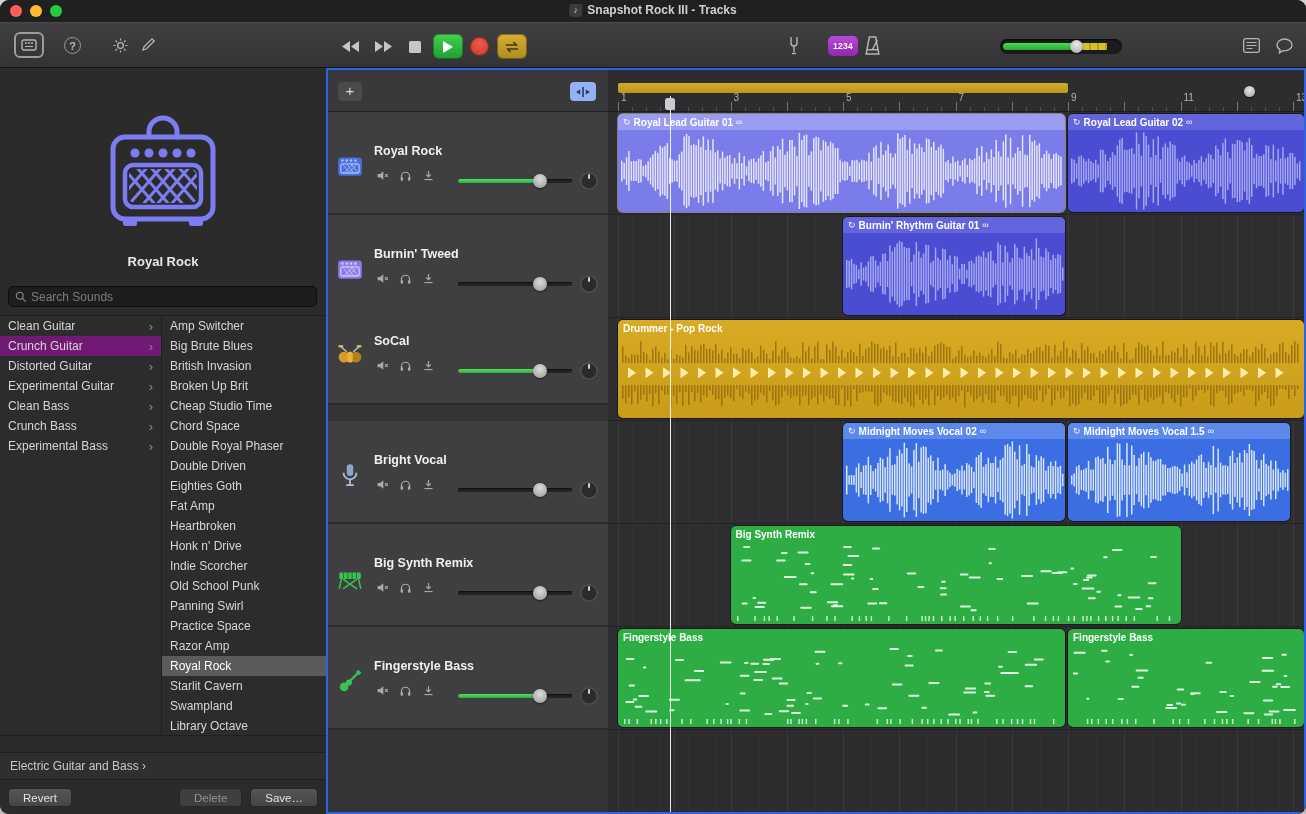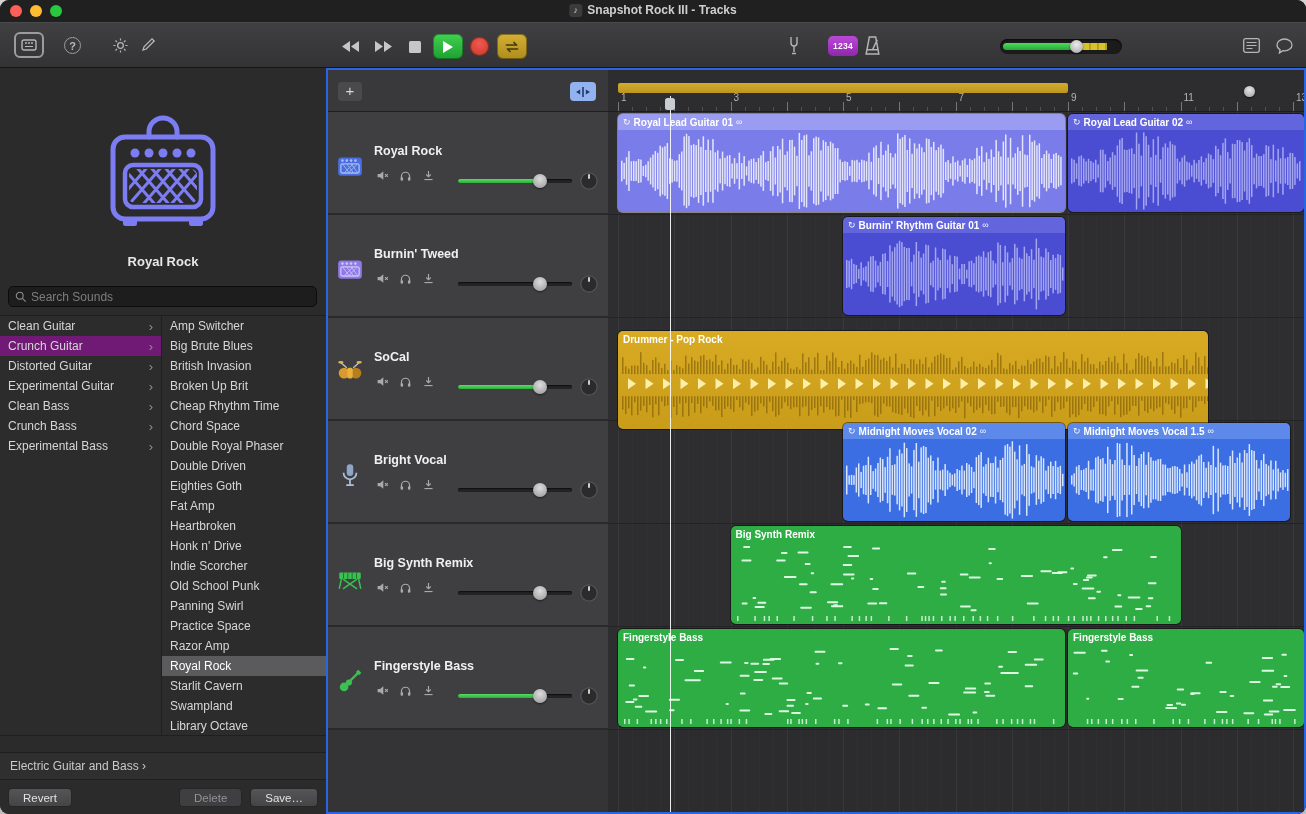--- a/index.html
+++ b/index.html
@@ -292,21 +292,21 @@
           <div class="lrowi">
        <span>Big Brute Blues</span>
      </div>
           <div class="lrowi">
        <span>British Invasion</span>
      </div>
           <div class="lrowi">
        <span>Broken Up Brit</span>
      </div>
           <div class="lrowi">
-       <span>Cheap Rhythm Time</span>
+       <span>Cheap Studio Time</span>
      </div>
           <div class="lrowi">
        <span>Chord Space</span>
      </div>
           <div class="lrowi">
        <span>Double Royal Phaser</span>
      </div>
           <div class="lrowi">
        <span>Double Driven</span>
      </div>
@@ -453,21 +453,21 @@
     </div>
     <div class="tslider">
       <div class="tsl-track"></div>
 
       <div class="tsl-knob" style="left:75px"></div>
     </div>
     <div class="tpan">
               <i></i>
             </div>
   </div>
-          <div class="trow" style="top:248px">
+          <div class="trow" style="top:232px">
     <div class="ticon">
               <svg width="28" height="28" viewBox="0 0 26 26">
                 <path d="M4 4l6 5M22 4l-6 5" stroke="#c8c8c8" stroke-width="1.2"></path>
                 <ellipse cx="4.5" cy="4" rx="2.5" ry="1.2" fill="#d9b75a"></ellipse>
                 <ellipse cx="21.5" cy="4" rx="2.5" ry="1.2" fill="#d9b75a"></ellipse>
                 <circle cx="7.5" cy="14" r="5" fill="#d79a2b"></circle>
                 <circle cx="18.5" cy="14" r="5" fill="#b67e1d"></circle>
                 <rect x="10.5" y="9" width="5" height="10" rx="1.5" fill="#e8b13c"></rect>
               </svg>
             </div>
@@ -1136,21 +1136,21 @@
                 <rect x="204.6" y="19.1" width="1.5" height="43.9" fill="rgba(198,200,255,0.72)"></rect>
                 <rect x="207.0" y="27.0" width="1.5" height="28.0" fill="rgba(198,200,255,0.72)"></rect>
                 <rect x="209.4" y="21.7" width="1.5" height="38.6" fill="rgba(198,200,255,0.72)"></rect>
                 <rect x="211.8" y="25.1" width="1.5" height="31.7" fill="rgba(198,200,255,0.72)"></rect>
                 <rect x="214.2" y="21.1" width="1.5" height="39.7" fill="rgba(198,200,255,0.72)"></rect>
                 <rect x="216.6" y="22.1" width="1.5" height="37.8" fill="rgba(198,200,255,0.72)"></rect>
                 <rect x="219.0" y="34.5" width="1.5" height="13.1" fill="rgba(198,200,255,0.72)"></rect>
               </svg>
             </div>
      </div>
-          <div class="region v-gold" style="left:10px;top:219px;width:590px;height:98px">
+          <div class="region v-gold" style="left:10px;top:208px;width:686.0px;height:98px">
        <div class="rhead">
               <span class="rlabel">Drummer - Pop Rock</span>
             </div>
        <div class="rbody">
               <svg width="686" height="82">
                 <rect x="4" y="10.3" width="1.5" height="16.7" fill="rgba(122,89,6,0.6)"></rect>
                 <rect x="4" y="49.2" width="1.5" height="13.4" fill="rgba(122,89,6,0.6)"></rect>
                 <rect x="7" y="19.3" width="1.5" height="7.7" fill="rgba(122,89,6,0.6)"></rect>
                 <rect x="7" y="49.2" width="1.5" height="17.9" fill="rgba(122,89,6,0.6)"></rect>
                 <rect x="10" y="21.7" width="1.5" height="5.3" fill="rgba(122,89,6,0.6)"></rect>

